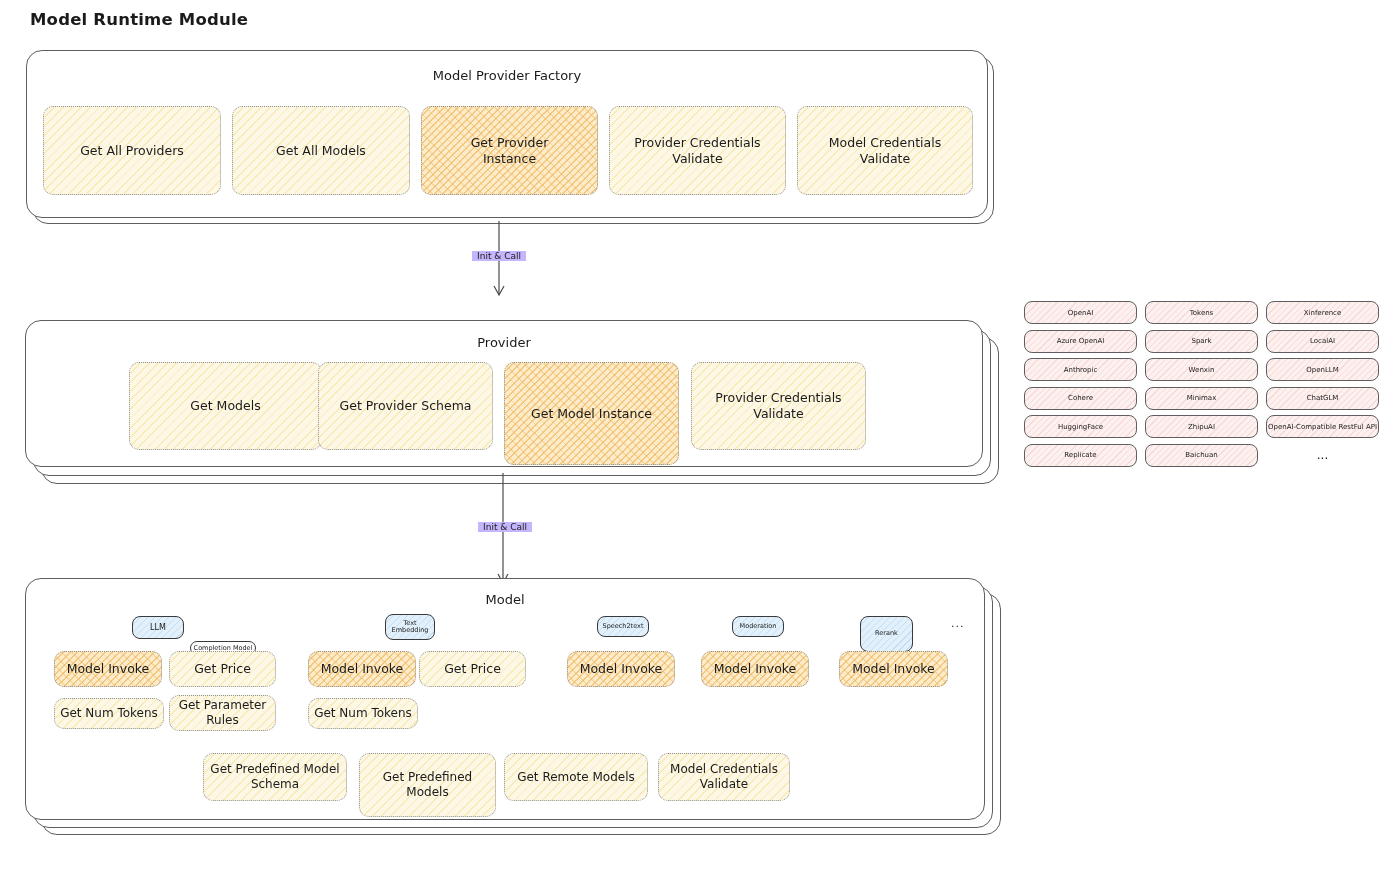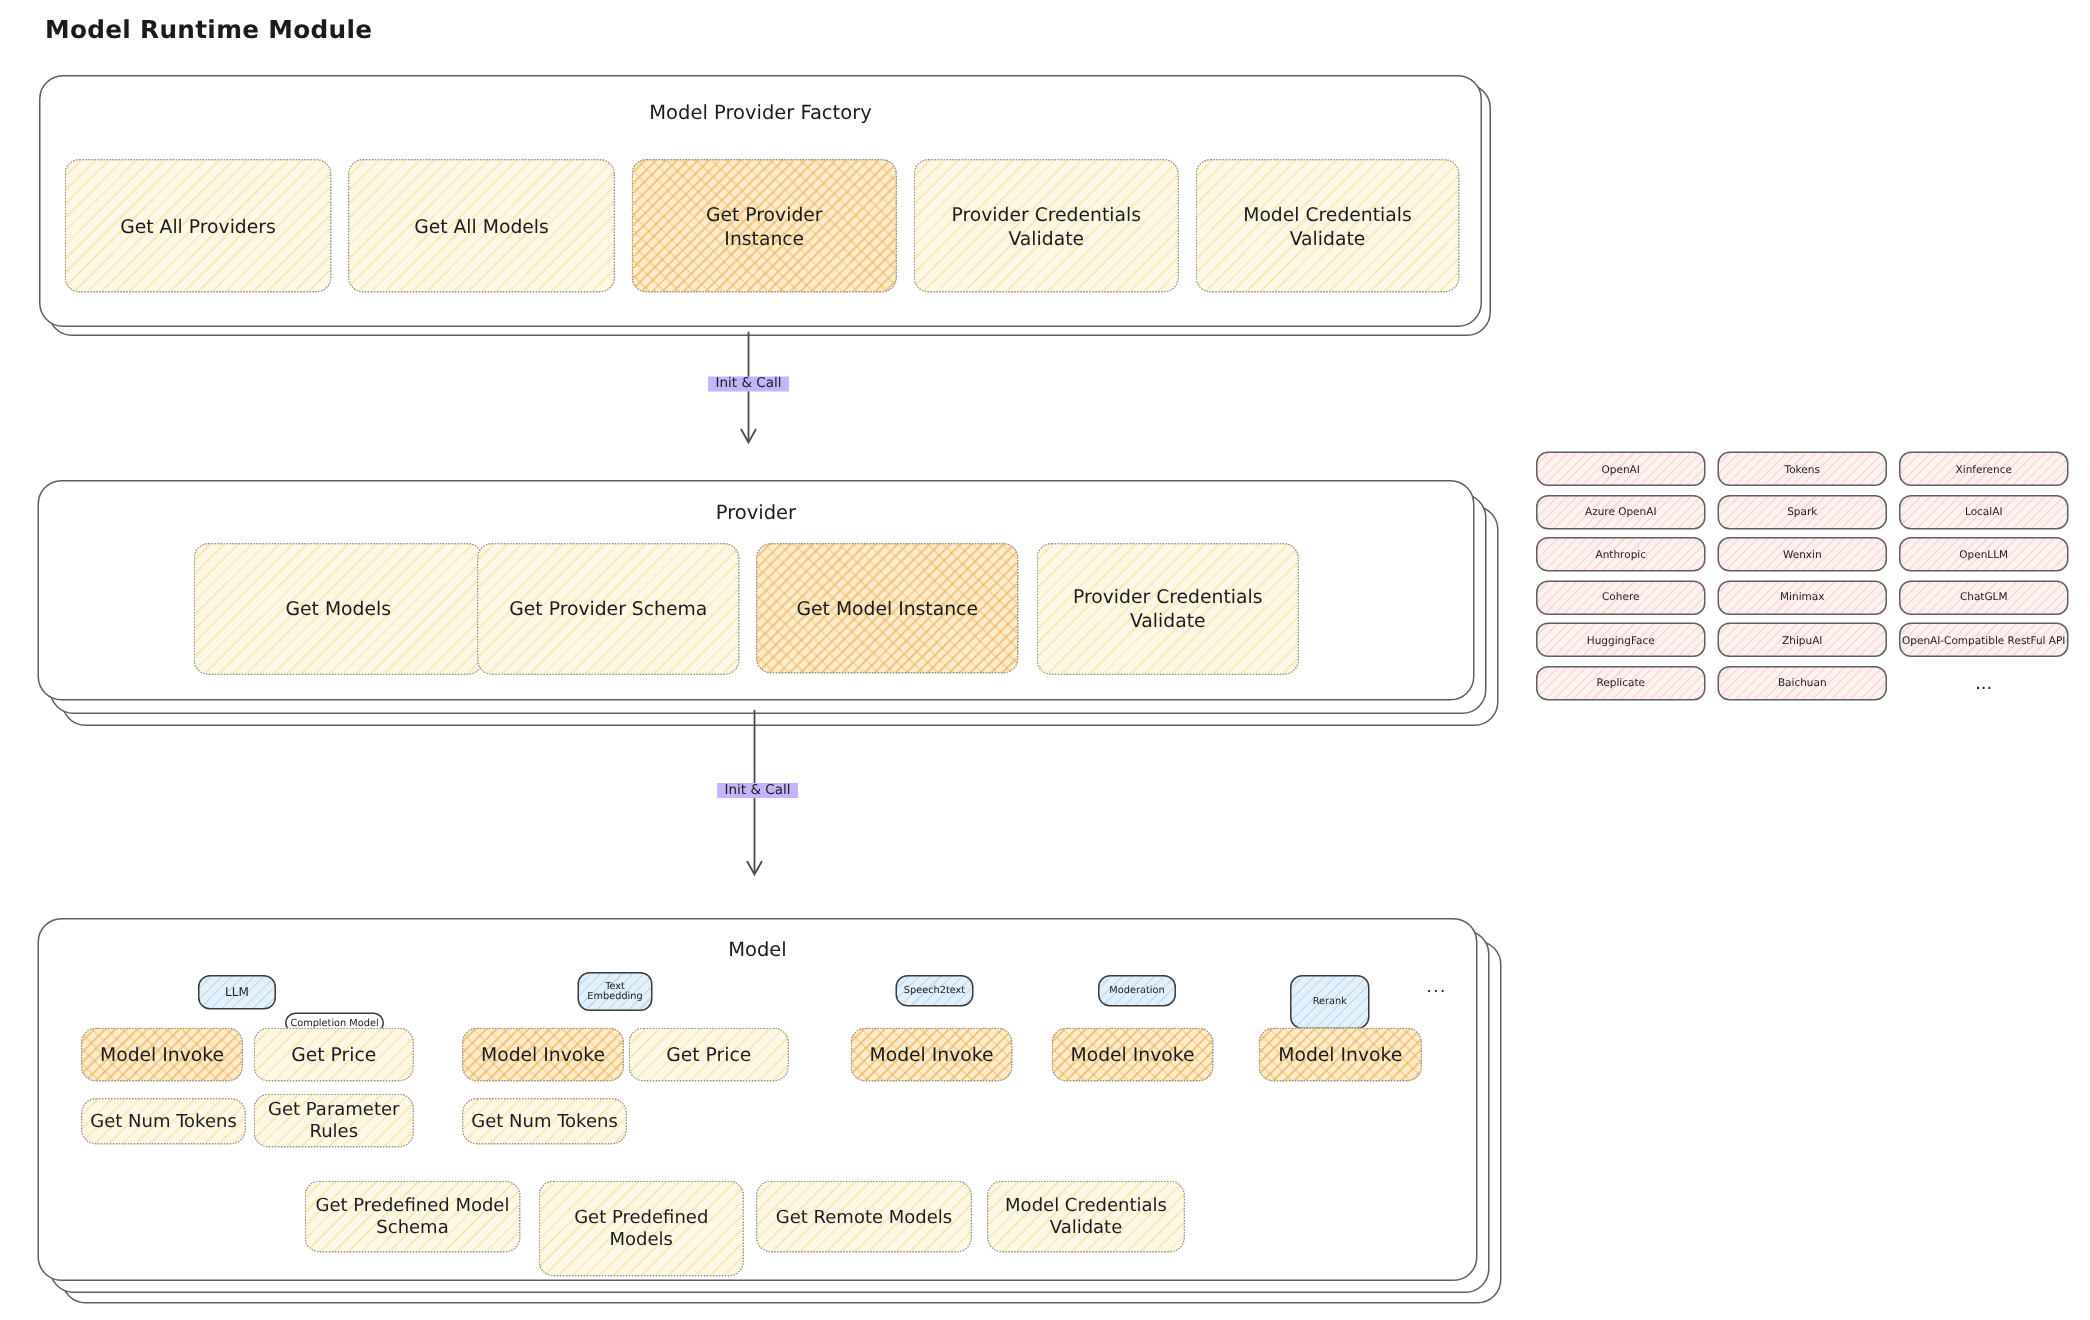--- a/index.html
+++ b/index.html
@@ -99,21 +99,21 @@
     <div class="layer" style="left:16px; top:17px;"></div>
     <div class="layer" style="left:8px; top:9px;"></div>
     <div class="card">
       <div class="card-title" style="top:14px;">Provider</div>
       <div class="bx hy f12" style="left:103px; top:41px; width:193px; height:88px;">
         <span>Get Models</span>
       </div>
       <div class="bx hy f12" style="left:292px; top:41px; width:175px; height:88px;">
         <span>Get Provider Schema</span>
       </div>
-      <div class="bx ho f12" style="left:478px; top:41px; width:175px; height:87px;">
+      <div class="bx ho f12" style="left:478px; top:41px; width:175px; height:103px;">
         <span>Get Model Instance</span>
       </div>
       <div class="bx hy f12" style="left:665px; top:41px; width:175px; height:88px;">
         <span class="w150">Provider Credentials Validate</span>
       </div>
     </div>
   </div>
 
   <div class="pinkgrid" style="left:1024px; top:301px;">
     <div class="pink">OpenAI</div>
@@ -135,21 +135,21 @@
     <div class="pink">Baichuan</div>
     <div class="pink-more">...</div>
   </div>
 
   <svg class="abs" style="left:496px; top:473px;" width="14" height="112">
     <line x1="7" y1="0" x2="7" y2="109" stroke="#4a4a4a" stroke-width="1.2"></line>
     <polyline points="2,101 7,110 12,101" fill="none" stroke="#4a4a4a" stroke-width="1.2"></polyline>
   </svg>
   <span class="arrow-label" style="left:505px; top:522px;">Init &amp; Call</span>
 
-  <div class="stack" style="left:25px; top:612px; width:960px; height:242px;">
+  <div class="stack" style="left:25px; top:578px; width:960px; height:242px;">
     <div class="layer" style="left:16px; top:15px;"></div>
     <div class="layer" style="left:8px; top:8px;"></div>
     <div class="card">
       <div class="card-title" style="top:13px;">Model</div>
 
       <div class="tab" style="left:106px; top:37px; width:52px; height:23px;">LLM</div>
       <div class="wtab" style="left:164px; top:32px; width:66px; height:14px;">Completion Model</div>
       <div class="wtab" style="left:164px; top:48px; width:66px; height:14px;">Chat Model</div>
       <div class="tab" style="left:359px; top:35px; width:50px; height:26px; font-size:6.5px;">
         <span class="w38">Text Embedding</span>

